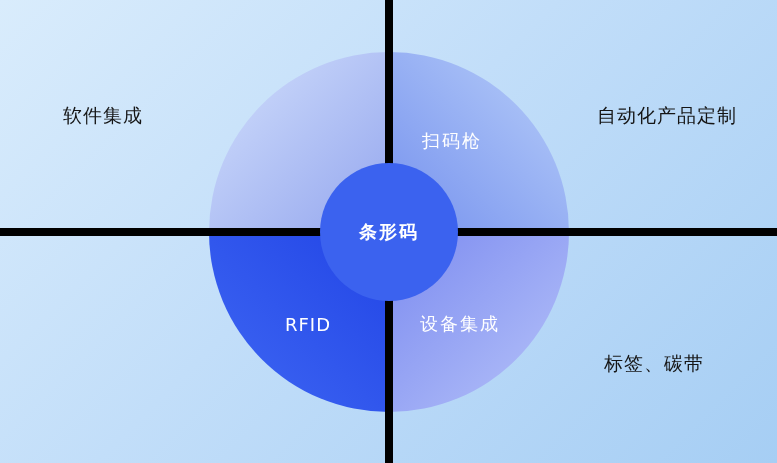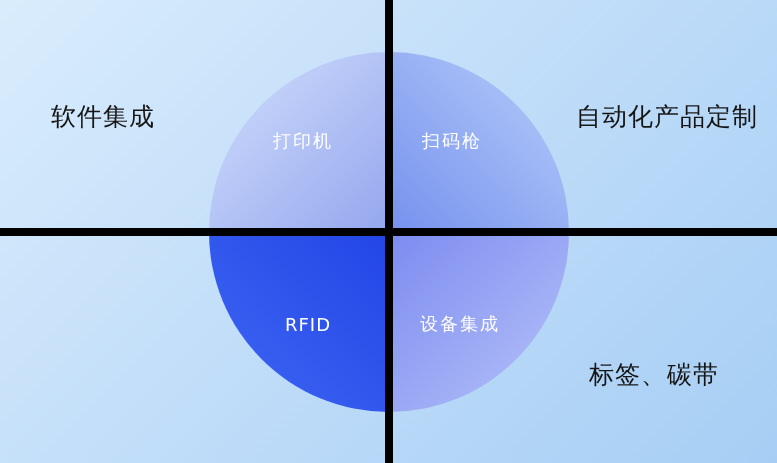--- a/index.html
+++ b/index.html
@@ -9,29 +9,29 @@
     height: 463px;
     overflow: hidden;
     background: linear-gradient(135deg, #d9ecfc 0%, #c2def9 45%, #a6cef4 100%);
     font-family: "DejaVu Sans", "Liberation Sans", sans-serif;
   }
 
   
   .corner {
     position: absolute;
     transform: translate(-50%, -50%);
-    font-size: 25px;
+    font-size: 19px;
     color: #151515;
     letter-spacing: 1px;
     white-space: nowrap;
   }
   .corner.tl { left: 103px; top: 116px; }
   .corner.tr { left: 667px; top: 116px; }
   .corner.bl { left: 103px; top: 364px; }
-  .corner.br { left: 654px; top: 374px; }
+  .corner.br { left: 654px; top: 364px; }
 
   
   .wheel {
     position: absolute;
     left: 209px;
     top: 52px;
     width: 360px;
     height: 360px;
   }
   .quad { position: absolute; width: 180px; height: 180px; }
@@ -114,19 +114,21 @@
   <div class="wheel">
     <div class="quad tl"></div>
     <div class="quad tr"></div>
     <div class="quad bl"></div>
     <div class="quad br"></div>
   </div>
 
   <div class="divider-v"></div>
   <div class="divider-h"></div>
 
+  <div class="hub">
+    <span class="hub-label">条形码</span>
+  </div>
 
-  <div class="seg-label tl">打印机</div>
   <div class="seg-label tr">扫码枪</div>
   <div class="seg-label bl">RFID</div>
   <div class="seg-label br">设备集成</div>
 
 </div>
 
 </body></html>

